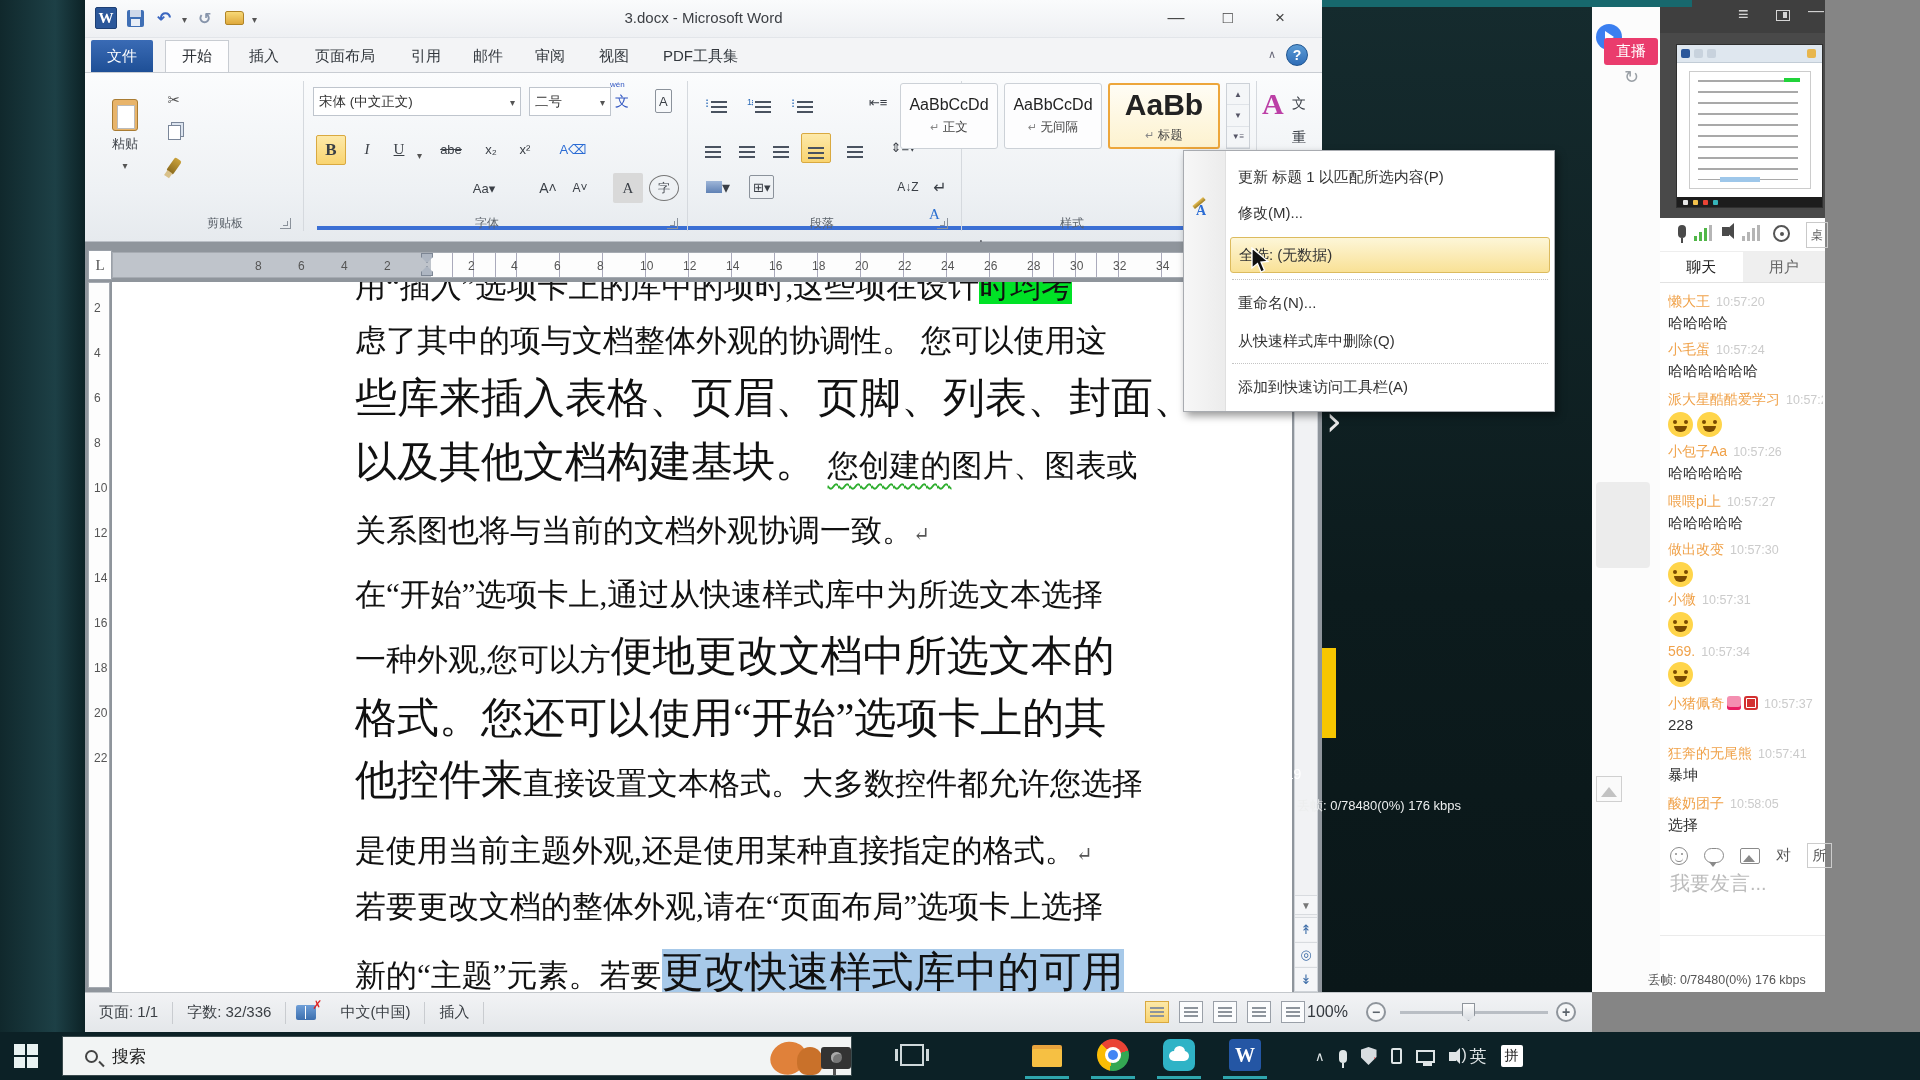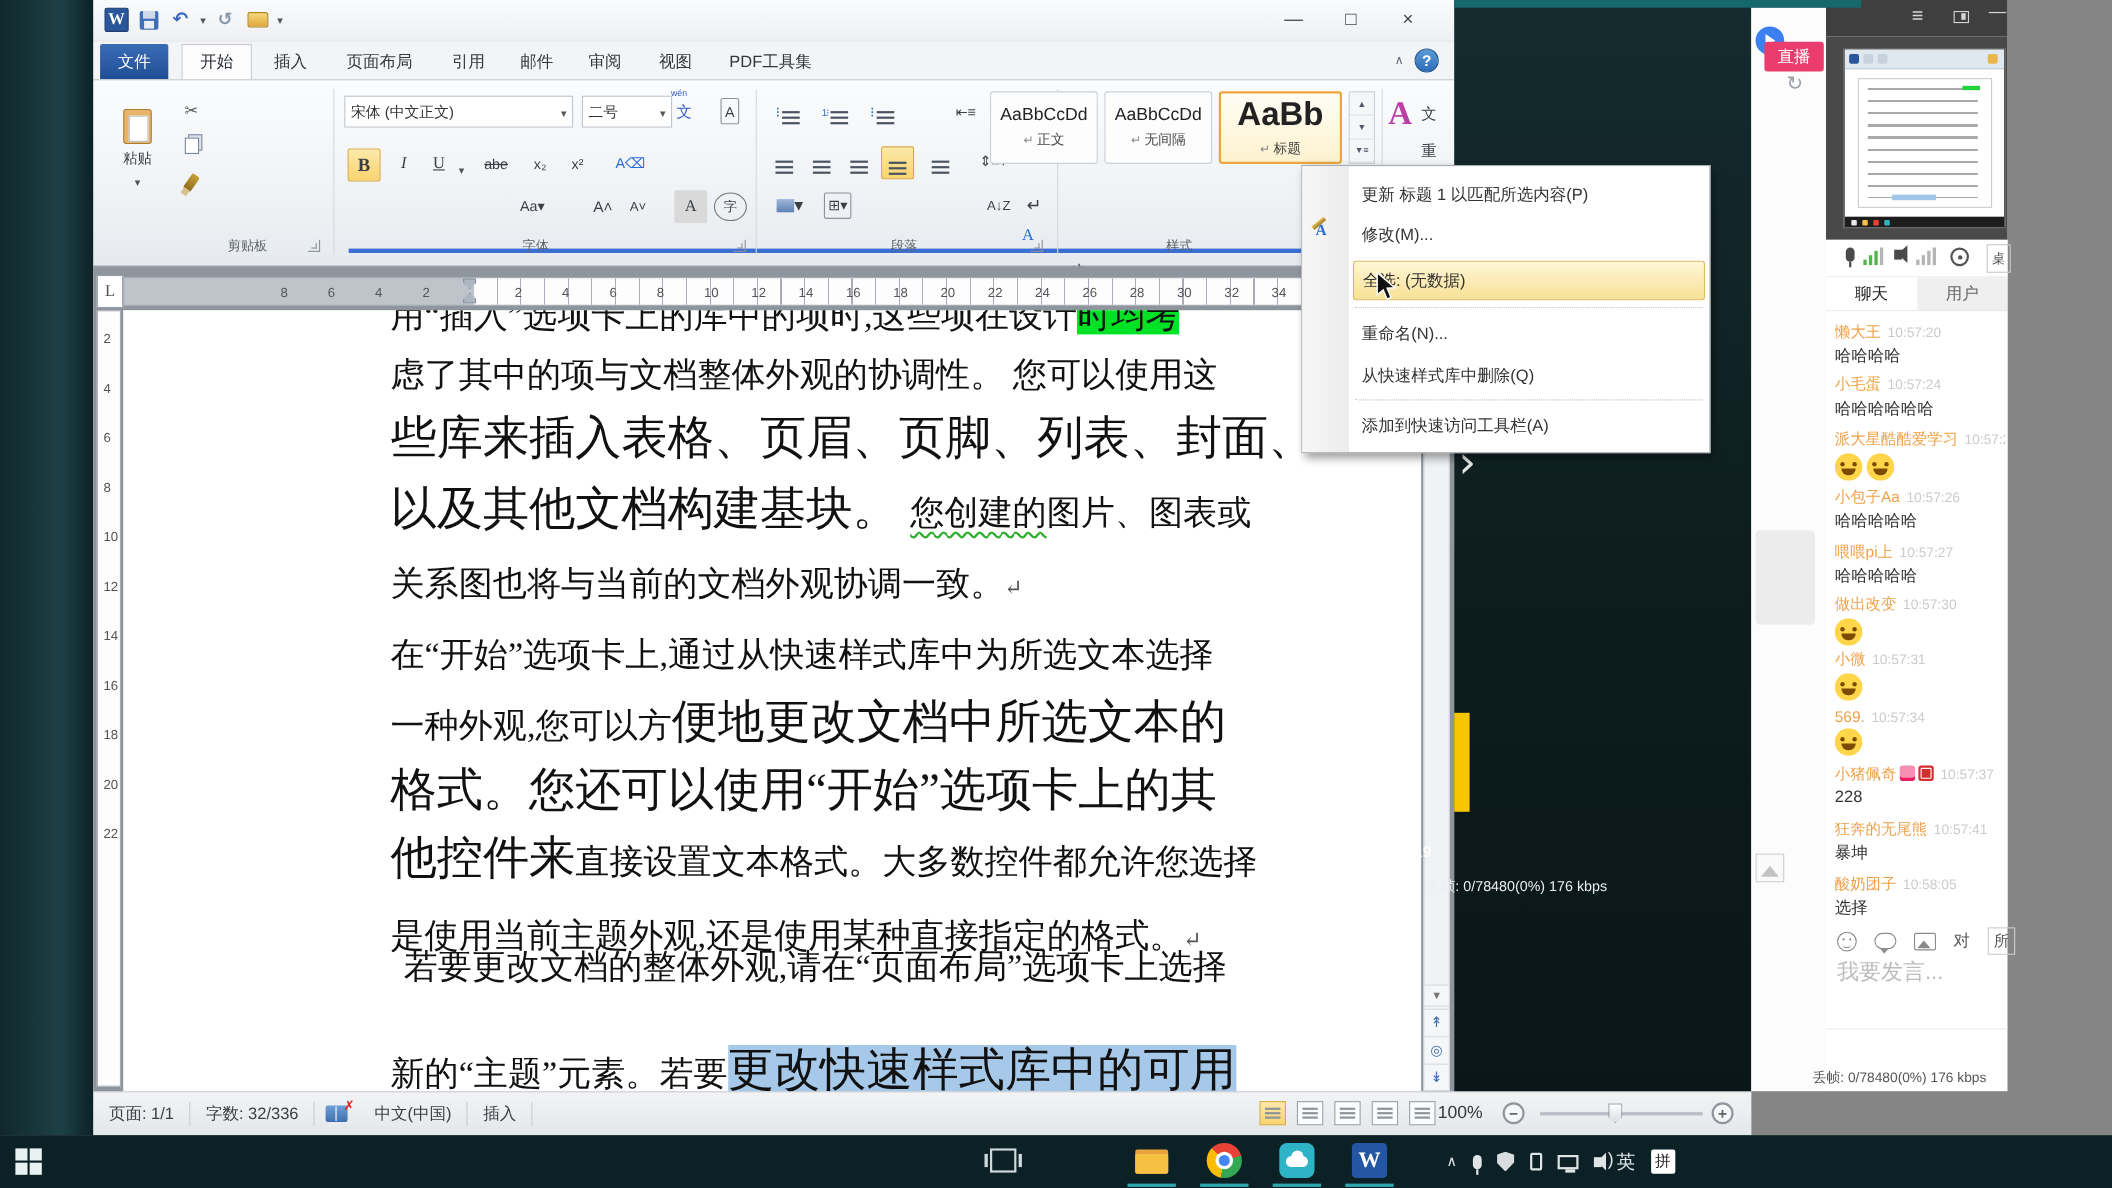--- a/index.html
+++ b/index.html
@@ -312,20 +312,21 @@
             <span class="save-ico"></span>
           </span>
         <span class="qat-ico undo-ico"></span>
         <span class="dd-small"></span>
         <span class="qat-ico redo-ico"></span>
         <span class="qat-ico">
             <span class="open-ico"></span>
           </span>
         <span class="dd-small"></span>
       </div>
+      <div id="window-title">3.docx  -  Microsoft Word</div>
       <div class="win-btns">
         <span class="win-btn">—</span>
         <span class="win-btn">□</span>
         <span class="win-btn">×</span>
       </div>
     </div>
 
     <div id="tabrow">
         <div class="rtab" style="left: 562px;">PDF工具集</div>
         <div class="rtab" style="left: 498px;">视图</div>
@@ -469,21 +470,21 @@
             </div>
             <div class="dline" style="top: 38px;"><span class="seg-n">虑了其中的项与文档整体外观的协调性。 您可以使用这</span></div>
             <div class="dline" style="top: 88px;"><span class="seg-b">些库来插入表格、页眉、页脚、列表、封面、</span></div>
             <div class="dline" style="top: 152px;"><span class="seg-b">以及其他文档构建基块。  </span><span class="seg-n seg-spell">您创建的</span><span class="seg-n">图片、图表或</span></div>
             <div class="dline" style="top: 228px;"><span class="seg-n">关系图也将与当前的文档外观协调一致。</span><span class="seg-mark">↵</span></div>
             <div class="dline" style="top: 292px;"><span class="seg-n">在“开始”选项卡上,通过从快速样式库中为所选文本选择</span></div>
             <div class="dline" style="top: 346px;"><span class="seg-n">一种外观,您可以方</span><span class="seg-b">便地更改文档中所选文本的</span></div>
             <div class="dline" style="top: 408px;"><span class="seg-b">格式。您还可以使用“开始”选项卡上的其</span></div>
             <div class="dline" style="top: 470px;"><span class="seg-b">他控件来</span><span class="seg-n">直接设置文本格式。大多数控件都允许您选择</span></div>
             <div class="dline" style="top: 548px;"><span class="seg-n">是使用当前主题外观,还是使用某种直接指定的格式。</span><span class="seg-mark">↵</span></div>
-            <div class="dline" style="top: 576px; margin-left: 12px;"><span class="seg-n">若要更改文档的整体外观,请在“页面布局”选项卡上选择</span></div>
+            <div class="dline" style="top: 604px;"><span class="seg-n">若要更改文档的整体外观,请在“页面布局”选项卡上选择</span></div>
             <div class="dline" style="top: 662px;"><span class="seg-n">新的“主题”元素。若要</span><span class="seg-b seg-sel">更改快速样式库中的可用</span></div>
           </div>
         </div>
 
       <div id="v-scroll">
         <span class="scr-btn" style="top:0;">▲</span>
         <div id="scr-thumb"></div>
         <span class="scr-btn" style="top:612px; border-top:1px solid #d8dbdf;">▼</span>
         <span class="pagenav" style="top:634px;">↟</span>
         <span class="pagenav" style="top:659px;">◎</span>
@@ -655,20 +656,30 @@
     <div id="chat-stats">丢帧: 0/78480(0%)  176 kbps</div>
   </div>
 
   <div id="taskbar" class="abs">
     <span id="start-btn">
       <i style="left:0;top:0;"></i>
         <i style="left:13px;top:0;"></i>
         <i style="left:0;top:13px;"></i>
         <i style="left:13px;top:13px;"></i>
     </span>
+    <div id="search-box">
+      <span class="mag-ico"></span>
+      <span id="search-text">搜索</span>
+      <span class="squirrel">
+        <span class="sq-tail"></span>
+          <span class="sq-body"></span>
+          <span class="sq-cam"></span>
+          <span class="sq-tripod"></span>
+      </span>
+    </div>
     <span id="taskview-btn"></span>
     <span class="app-btn" style="left:1030px;">
         <span class="folder-back"></span>
         <span class="folder-front"></span>
       </span>
     <span class="app-underline" style="left:1025px;"></span>
     <span class="app-btn" style="left:1096px;">
         <span class="chrome-ico"></span>
       </span>
     <span class="app-underline" style="left:1091px;"></span>

